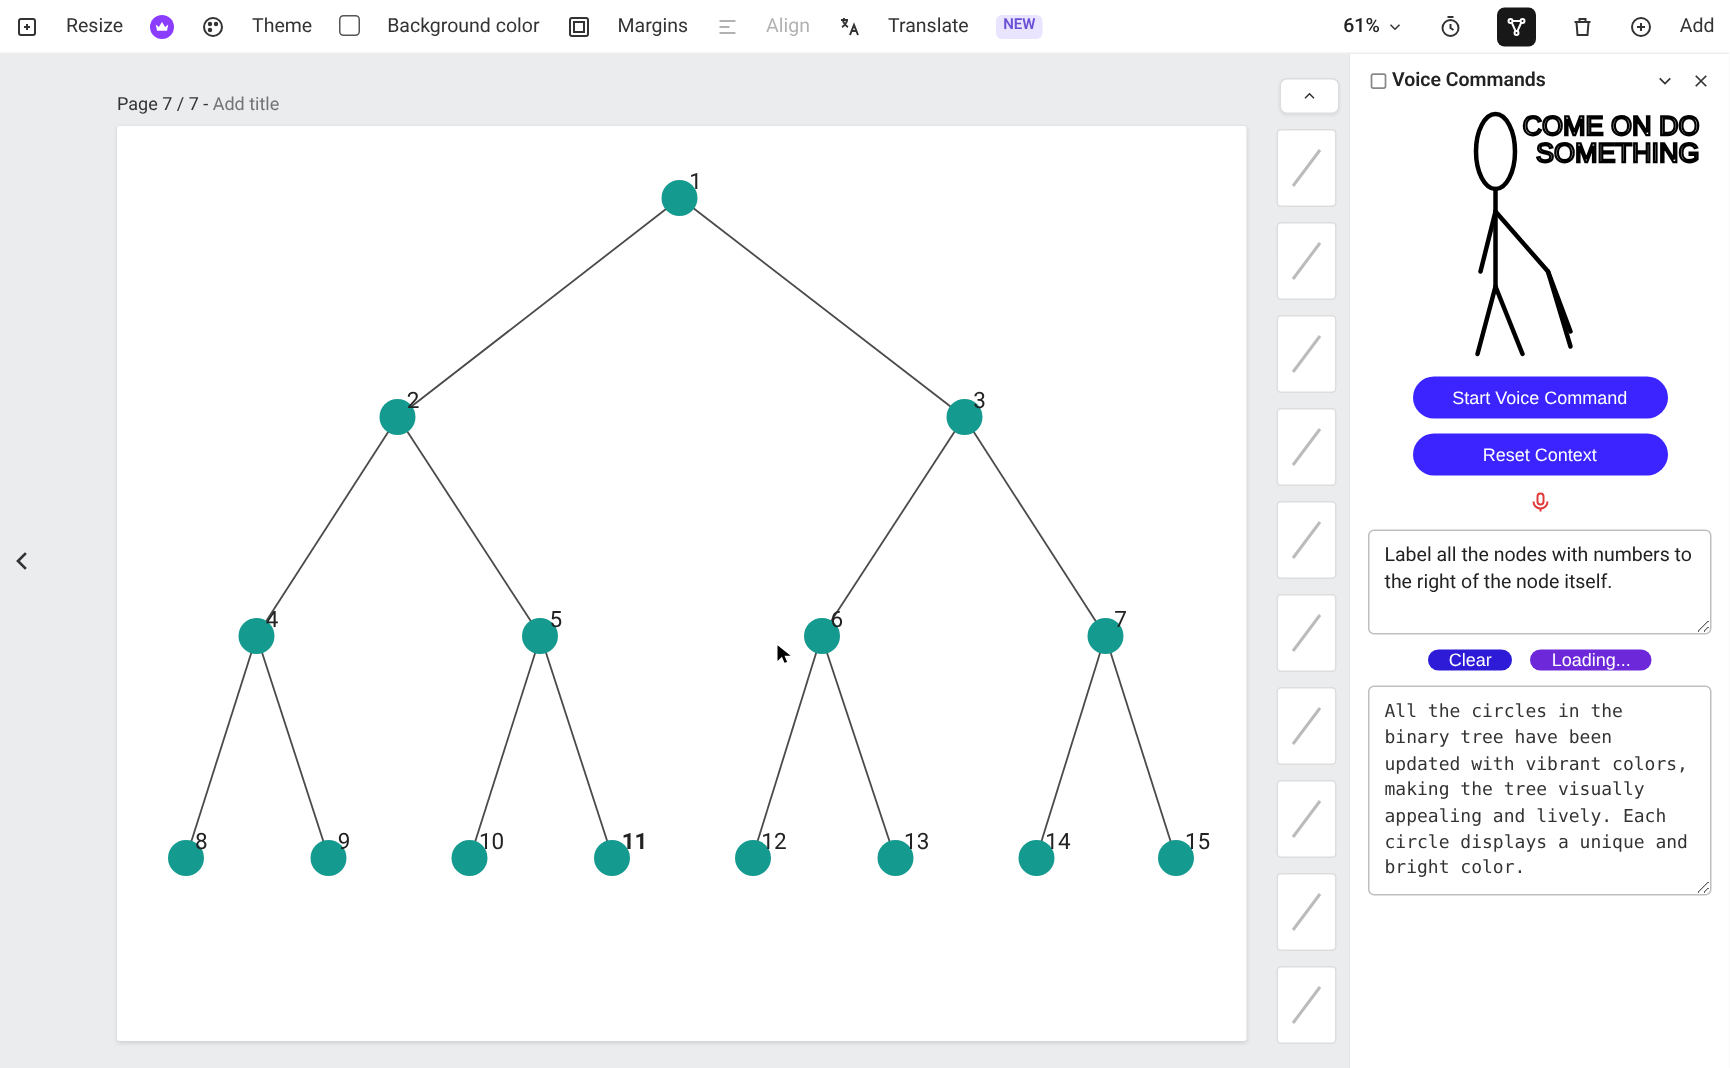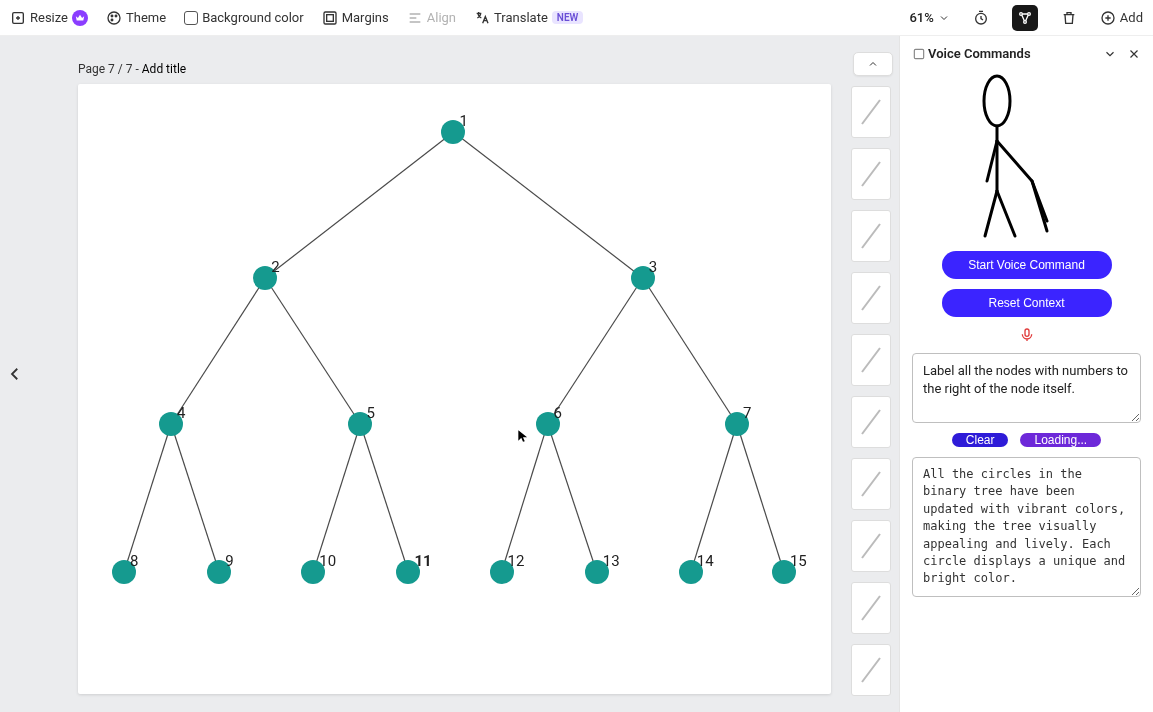--- a/index.html
+++ b/index.html
@@ -20,22 +20,21 @@
     height: 36px;
     display: flex;
     align-items: center;
     padding: 0 10px;
     gap: 18px;
     border-bottom: 1px solid #eee;
     background: #fff;
   }
   .tb-item {
     display: flex;
-    align-items: center;
-    gap: 4px;
+    gap: 18px;
     font-size: 13px;
     color: #333;
     cursor: pointer;
   }
   .tb-item svg { width: 16px; height: 16px; }
   .crown-badge {
     width: 16px; height: 16px; border-radius: 50%;
     background: #8b3dff;
     display: flex; align-items: center; justify-content: center;
   }
@@ -75,21 +74,21 @@
     cursor: pointer; color: #555;
   }
   .nav-chevron svg { width: 18px; height: 18px; }
   .canvas-col {
     flex: 1;
     padding: 18px 12px 18px 0;
     display: flex; flex-direction: column;
     position: relative;
   }
   .page-label { font-size: 12px; color: #333; margin: 8px 0 8px 48px; }
-  .page-label .muted { color: #000000; }
+  .page-label .muted { color: #737373; }
   .canvas {
     margin-left: 48px;
     background: #fff;
     height: 610px;
     box-shadow: 0 1px 3px rgba(0,0,0,0.12);
     border-radius: 2px;
     position: relative;
     overflow: hidden;
   }
   
@@ -440,20 +439,22 @@
         <g stroke="#000" stroke-width="3" fill="none" stroke-linecap="round">
           <ellipse cx="60" cy="30" rx="13" ry="25" fill="#fff"></ellipse>
           <path d="M60 55 L60 120"></path>
           <path d="M60 70 L95 110 L110 150"></path>
           <path d="M60 70 L50 110"></path>
           <path d="M60 120 L48 165"></path>
           <path d="M60 120 L78 165"></path>
           <path d="M95 110 L110 160"></path>
         </g>
       </svg>
+      <div class="meme-caption">COME ON DO
+SOMETHING</div>
     </div>
 
     <button class="btn-primary">Start Voice Command</button>
     <button class="btn-primary">Reset Context</button>
 
     <div class="mic-row">
       <svg viewBox="0 0 24 24" fill="none" stroke="#e03b3b" stroke-width="2">
           <rect x="9" y="3" width="6" height="11" rx="3"></rect>
           <path d="M5 11a7 7 0 0 0 14 0M12 18v3"></path>
         </svg>

